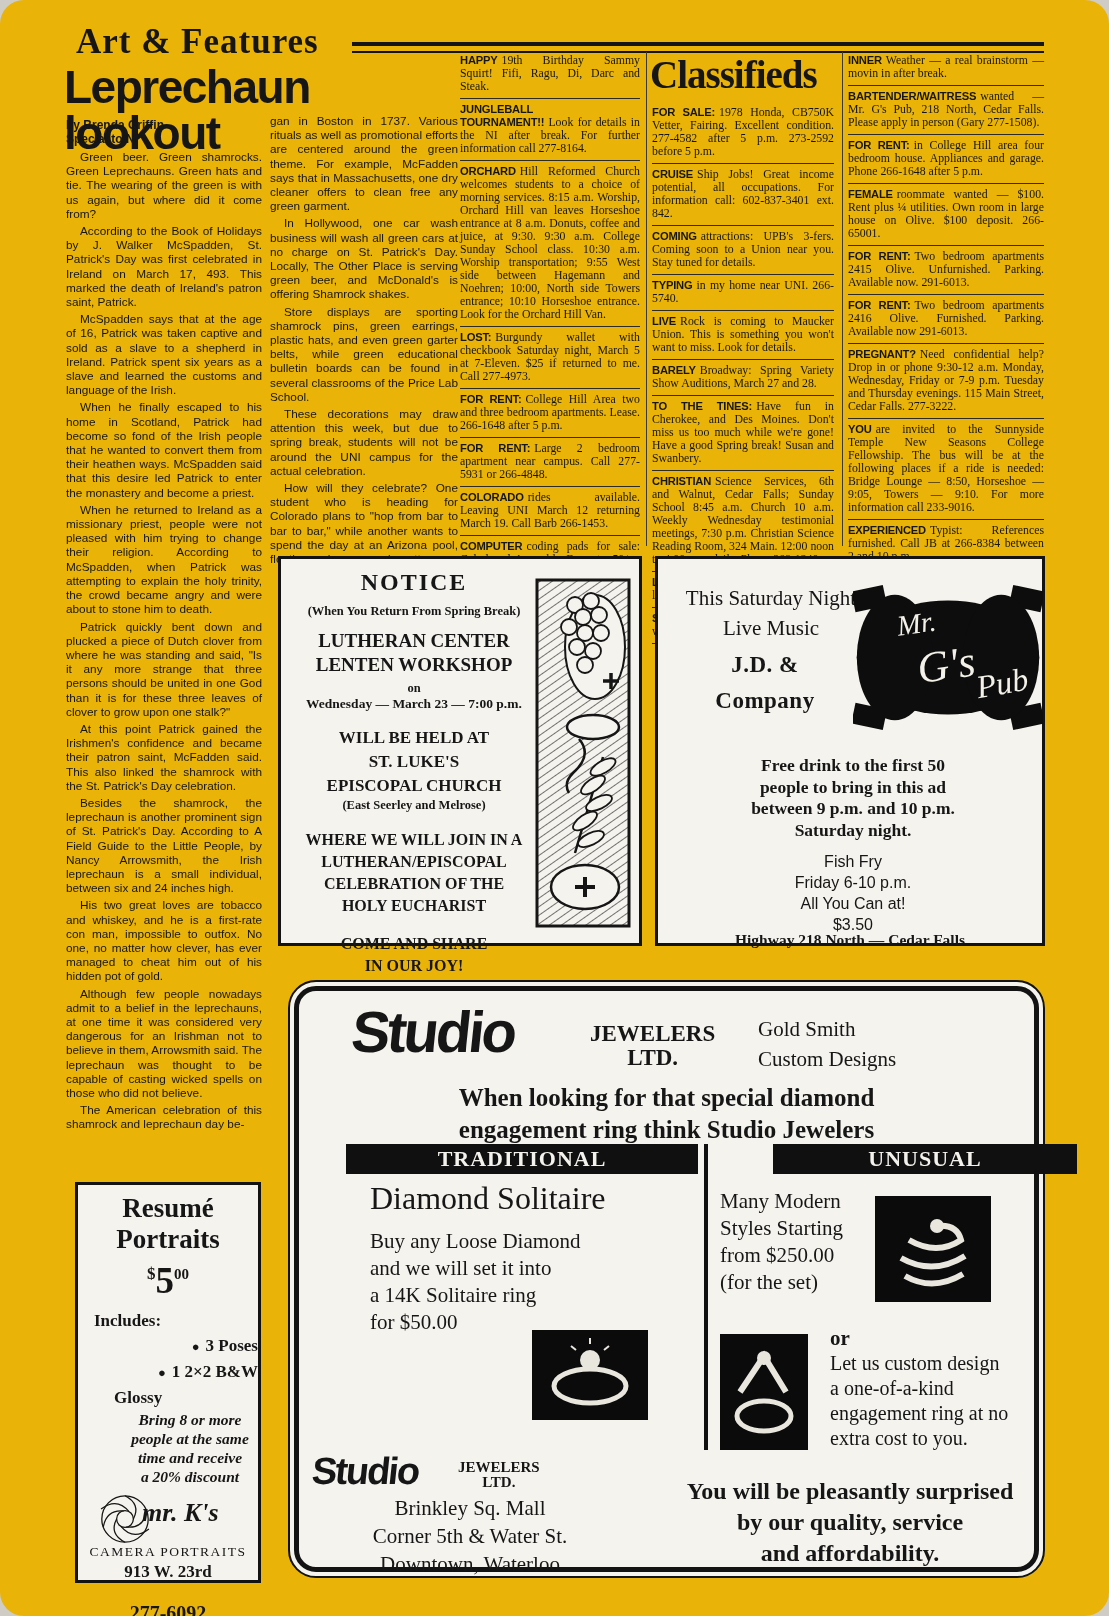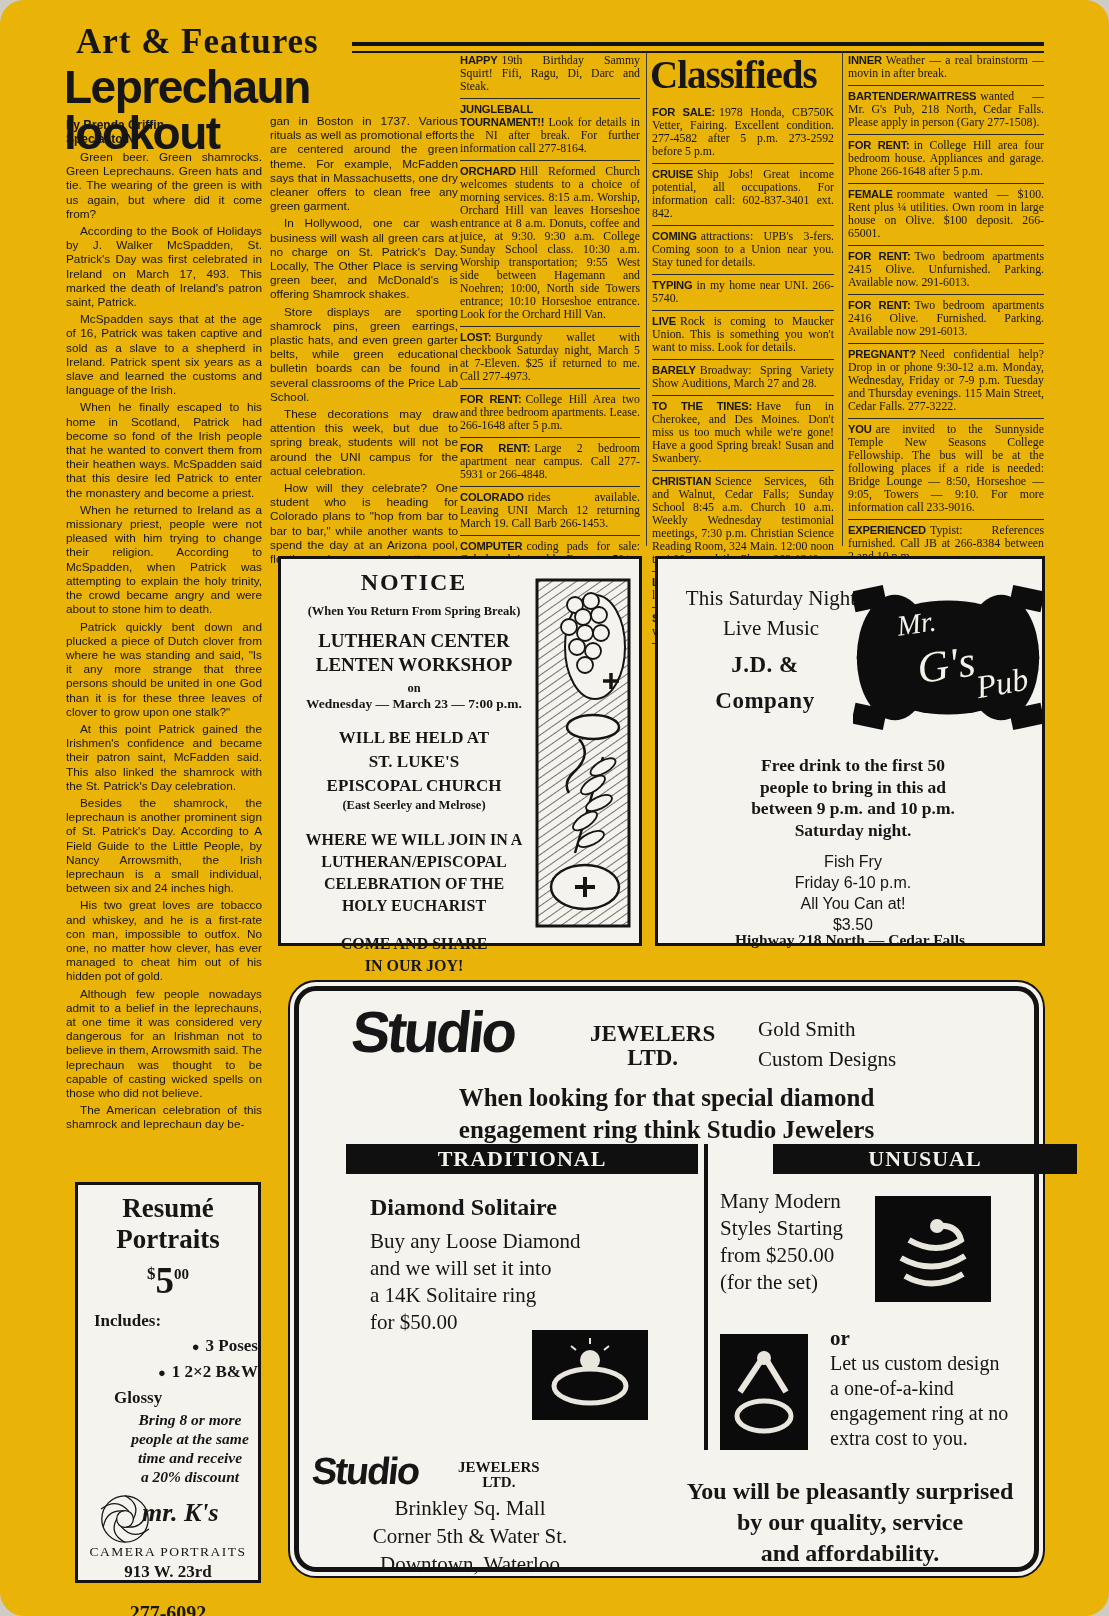--- a/index.html
+++ b/index.html
@@ -101,21 +101,21 @@
   .studio-logo { font-family:"Liberation Sans",sans-serif; font-weight:bold;
                  letter-spacing:-3px; transform:skewX(-6deg); display:inline-block; }
   .j-logo-main { left:62px; top:16px; font-size:58px; }
   .j-jewelers  { left:300px; top:40px; text-align:center; font-weight:bold; font-size:23px; line-height:24px; }
   .j-gold      { left:468px; top:32px; width:250px; text-align:left; font-size:21px; line-height:30px; }
   .j-tagline   { left:0; top:100px; width:100%; text-align:center; font-weight:bold;
                  font-size:25px; line-height:32px; }
   .j-bar { position:absolute; top:162px; height:30px; background:#101010; color:#f4f2ec;
            text-align:center; font-weight:bold; font-size:22px; line-height:30px; letter-spacing:1px; }
   .j-divider { left:414px; top:162px; width:4px; height:306px; background:#101010; }
-  .j-trad-title { left:80px; top:212px; font-weight:bold; font-size:24px; }
+  .j-trad-title { left:80px; top:198px; font-weight:normal; font-size:32px; }
   .j-trad-lines { left:80px; top:246px; font-size:21px; line-height:27px; }
   .j-ring1 { left:242px; top:348px; width:116px; height:90px; }
   .j-unus-lines { left:430px; top:206px; font-size:21px; line-height:27px; }
   .j-ring2 { left:585px; top:214px; width:116px; height:106px; }
   .j-ring3 { left:430px; top:352px; width:88px; height:116px; }
   .j-or    { left:540px; top:344px; width:200px; font-size:20px; line-height:25px; }
   .j-or b  { font-size:21px; }
   .j-logo2-wrap { left:22px; top:468px; }
   .j-logo2 { font-size:38px; letter-spacing:-2px; }
   .j-jewelers2 { left:168px; top:478px; text-align:center; font-weight:bold; font-size:15px; line-height:15px; }

